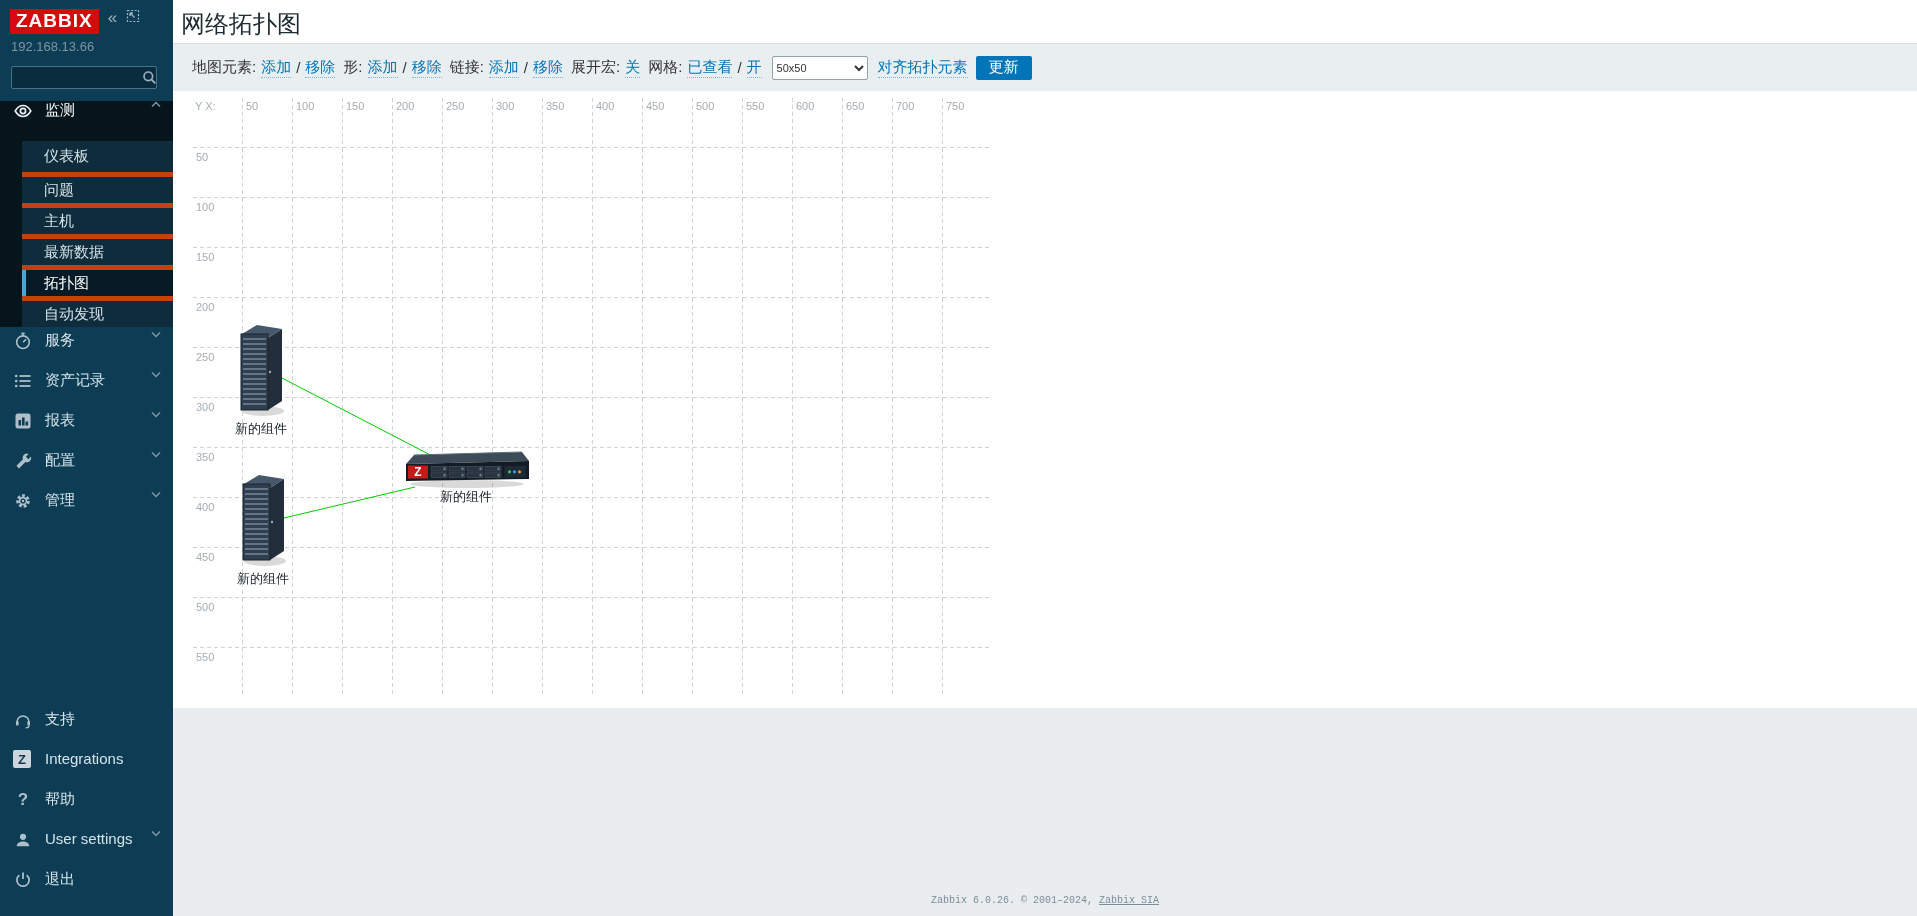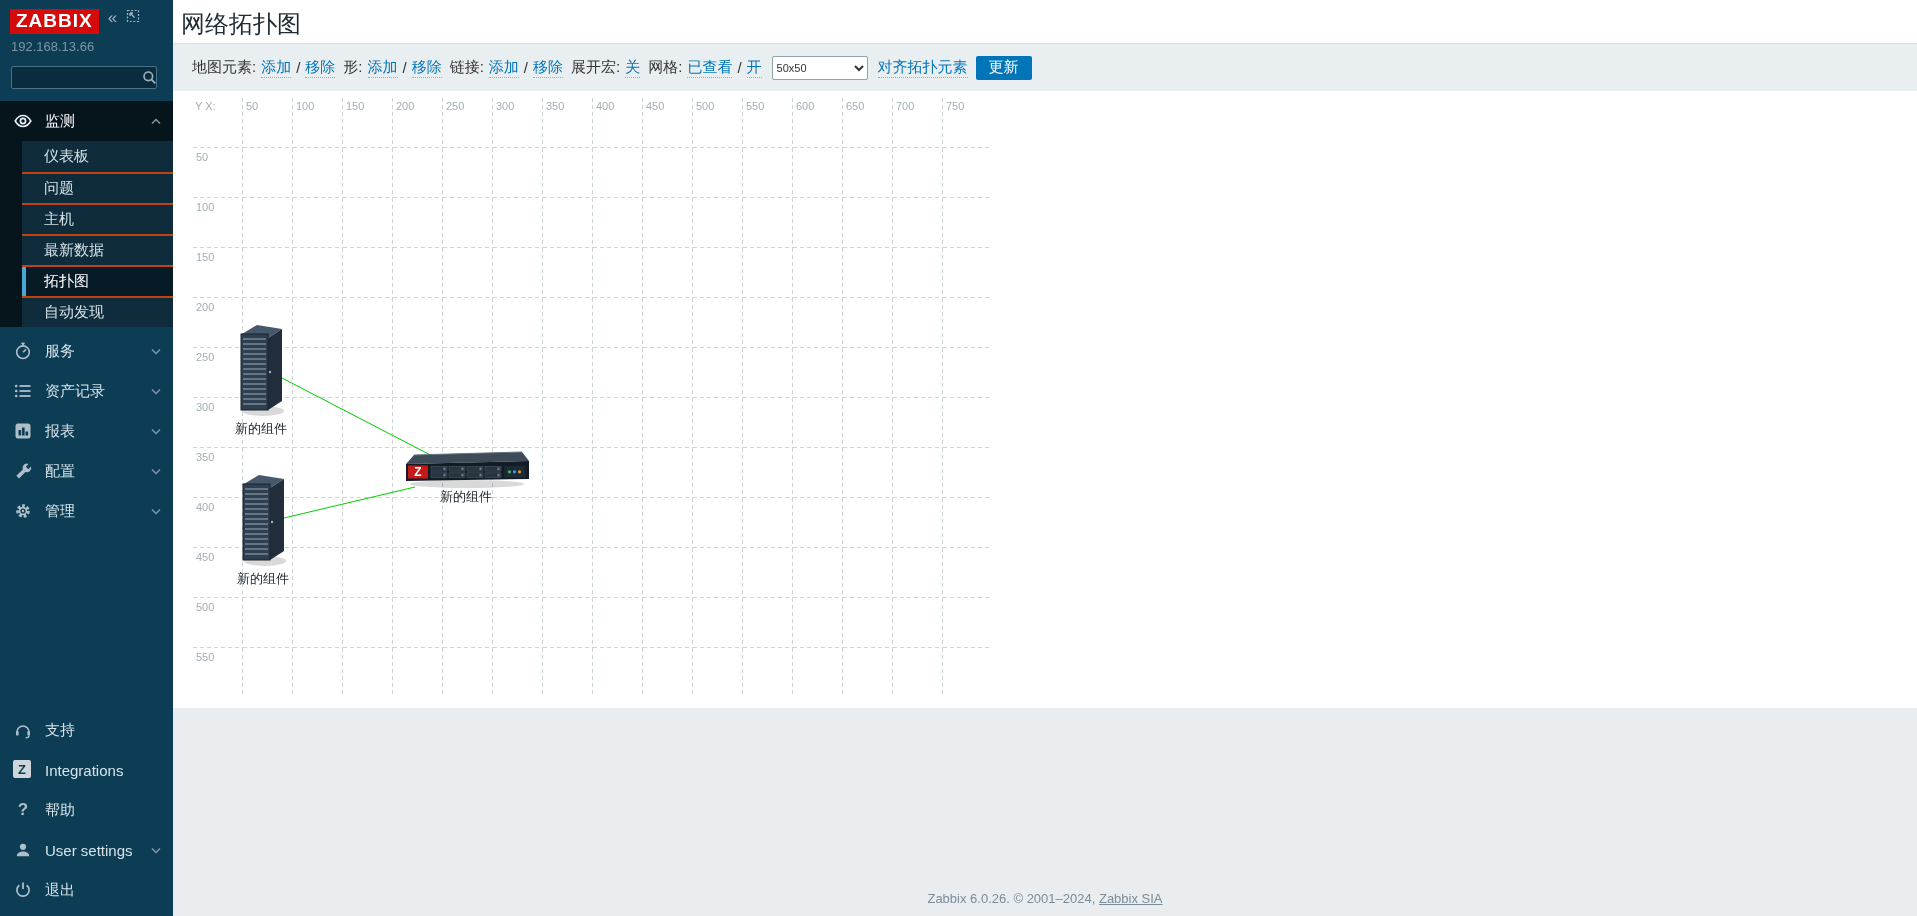--- a/index.html
+++ b/index.html
@@ -12,29 +12,29 @@
   .logo-row { display:flex; align-items:flex-start; padding:9px 10px 0 10px; }
   .logo { background:#d40b0b; color:#fff; font-weight:bold; font-size:19px; letter-spacing:1px; padding:1px 6px 2px 6px; }
   .side-ic { color:#9fb6c2; margin-left:9px; display:inline-flex; align-items:center; }
   .collapse-glyph { font-size:17px; line-height:1; }
   .server-ip { padding:5px 11px 0 11px; font-size:13px; color:#7c95a3; }
   .search-box { position:relative; margin:12px 11px 12px 11px; }
   .search-box input { width:146px; height:23px; background:#0a2c3f; border:1px solid #4a7186; border-radius:2px;
     color:#dfe9ee; padding:0 24px 0 6px; font-size:13px; outline:none; }
   .search-icon-wrap { position:absolute; right:5px; top:4px; color:#9fb2bd; }
 
-  .menu-item { display:flex; align-items:center; height:40px; padding:0 12px 0 13px; font-size:15px; color:#d5e2e8; cursor:pointer;border-radius:10px; }
+  .menu-item { display:flex; height:40px; padding:0 12px 0 13px; font-size:15px; color:#d5e2e8; cursor:pointer;border-radius:10px; }
   .menu-item .mi-label { margin-left:12px; flex:1; }
   .mi-icon { width:20px; height:20px; color:#aebfca; display:inline-flex; }
   .chev { color:#7e98a7; display:inline-flex; }
   .menu-section { background:#06141c; margin-bottom:4px; }
   .menu-section .section-head { color:#fff; }
   .menu-section .section-head .mi-icon { color:#e9f1f5; }
   .submenu-item { position:relative; display:flex; align-items:center; height:31px; margin-left:22px;
-    padding-left:22px; background:#0e2c3b; font-size:15px; color:#d5e2e8; border-top:2px solid #c2410c; cursor:pointer; }
+    padding-left:22px; background:#0e2c3b; font-size:15px; color:#d5e2e8; border-top:5px solid #c2410c; cursor:pointer; }
   .submenu-item.active { background:#071b26; color:#fff; }
   .submenu-item.active::before { content:""; position:absolute; left:0; top:0; bottom:0; width:4px; background:#48a7d4; }
 
   .sidebar-bottom { position:absolute; left:0; right:0; bottom:6px; }
   .z-square { width:18px; height:18px; background:#cdd6db; color:#0d3d54; font-weight:bold; font-size:13px;
     display:inline-flex; align-items:center; justify-content:center; border-radius:2px; }
   .q-mark { font-size:17px; font-weight:bold; color:#aebfca; width:20px; text-align:center; }
 
   
   .main { flex:1; display:flex; flex-direction:column; background:#fff; }
@@ -57,21 +57,21 @@
   .grid-svg { position:absolute; left:0; top:0; }
   .ruler-corner { position:absolute; left:2px; top:2px; font-size:11px; color:#a3aeb5; }
   .tick { position:absolute; font-size:11px; color:#a3aeb5; }
   .map-element { position:absolute; }
   .map-label { position:absolute; left:50%; transform:translateX(-50%); white-space:nowrap;
     font-size:13px; color:#1c262c; }
   .tower-label { top:100px; }
   .rack-label { top:38px; }
 
   .below-area { position:relative; flex:1; background:#e9edf0; }
-  .footer { position:absolute; bottom:10px; left:0; right:0; text-align:center; font-size:13px; color:#7a8d98; }
+  .footer { position:absolute; bottom:10px; left:0; right:0; text-align:center; font-size:10px; color:#7a8d98;font-family:Liberation Mono, monospace; }
   .footer a { color:#7a8d98; text-decoration:underline; cursor:pointer; }
   svg.defs { position:absolute; width:0; height:0; }
 </style>
 </head>
 <body>
 
 <svg class="defs">
   <defs>
     <g id="sym-tower">
       <ellipse cx="27" cy="91" rx="21" ry="5" fill="rgba(0,0,0,0.15)"></ellipse>

